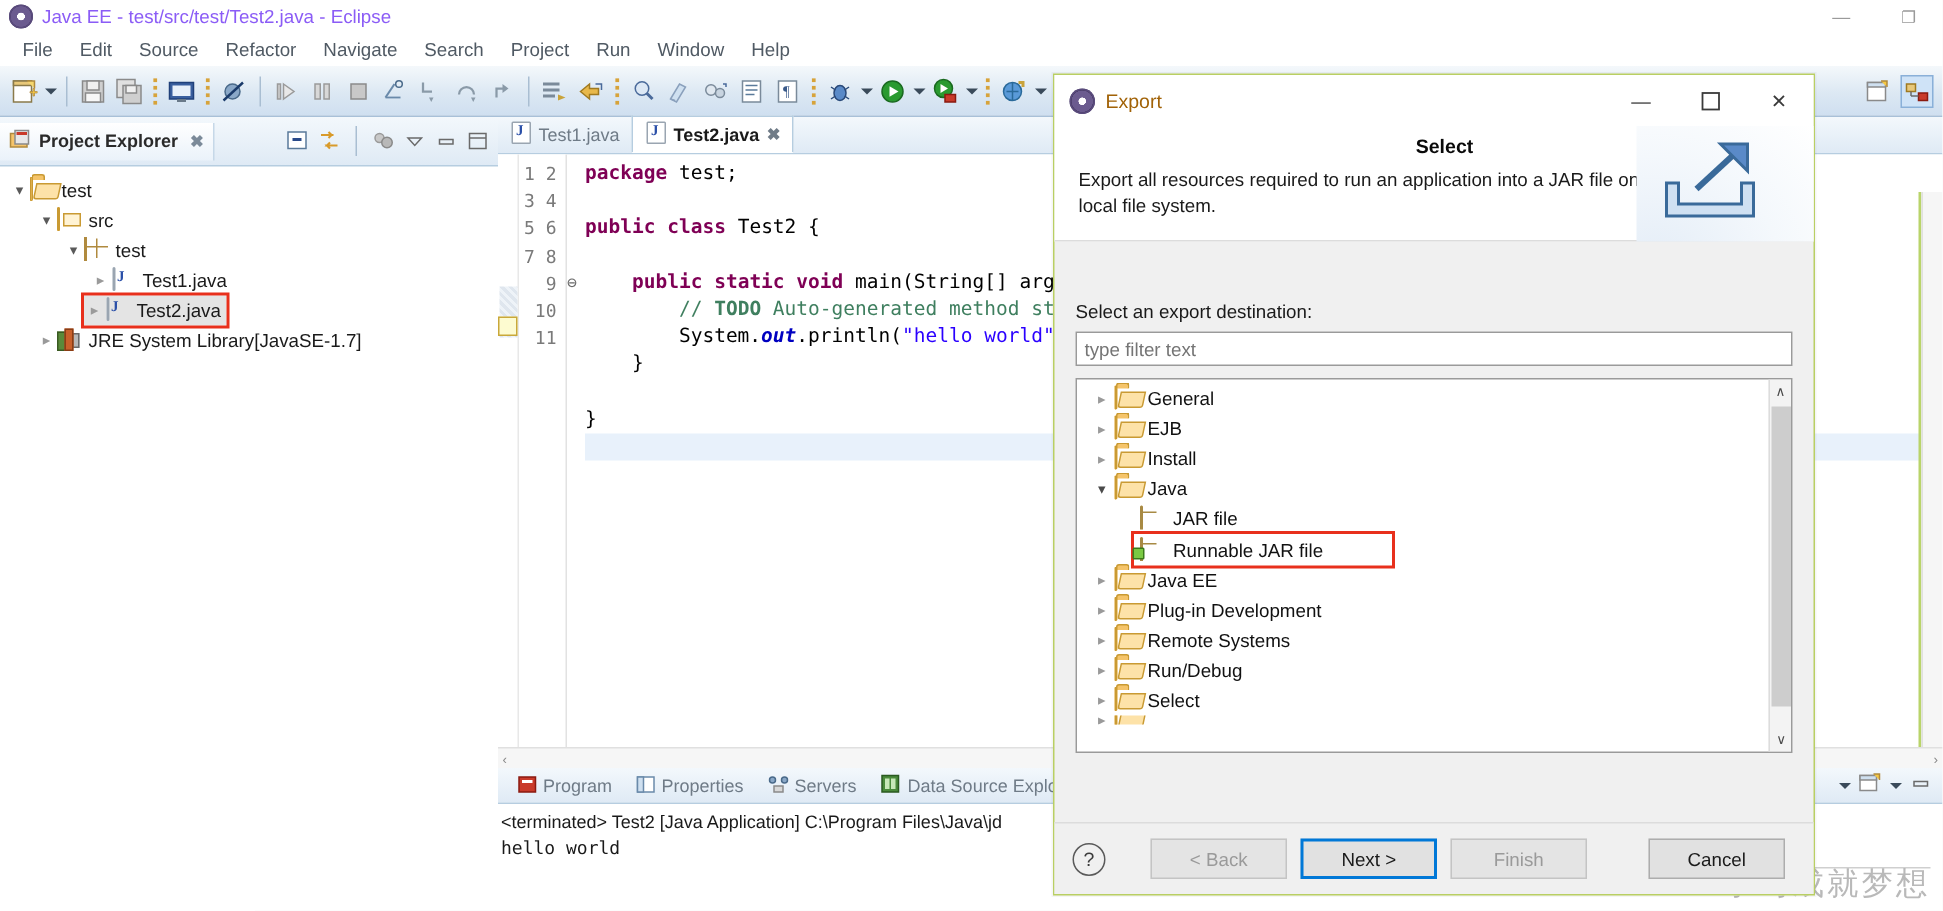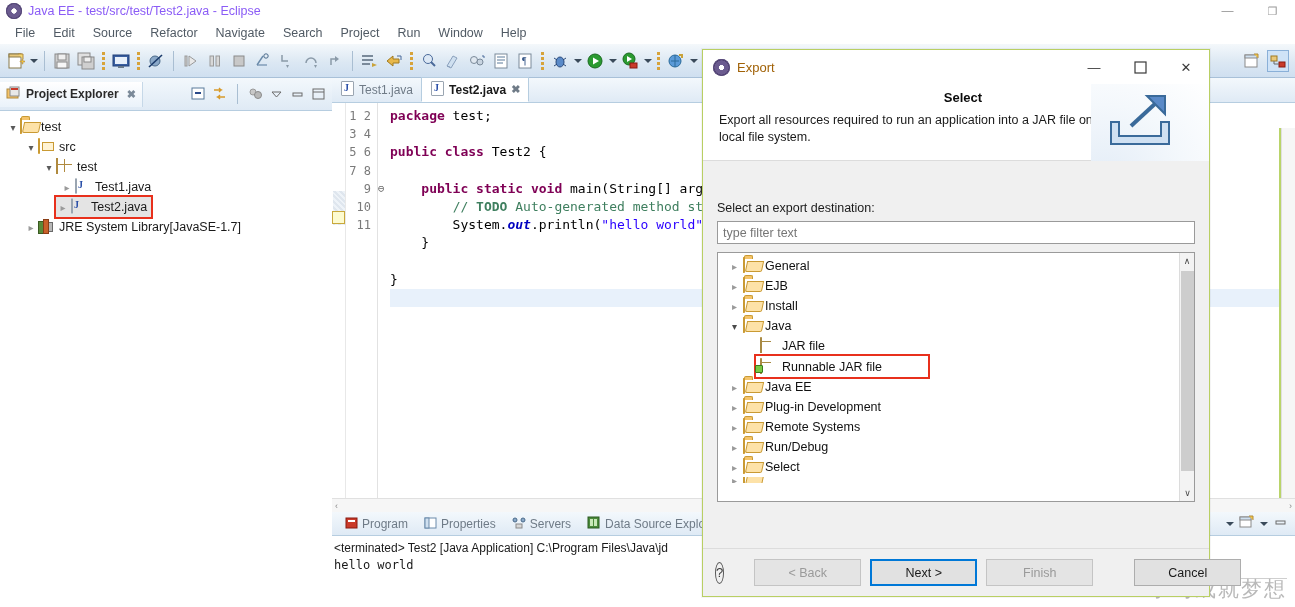--- a/index.html
+++ b/index.html
@@ -179,21 +179,21 @@
   .jar-icon:after{content:"";position:absolute;left:1px;top:3px;width:9px;height:1px;background:#a88a44;}
   .jdoc-icon{width:13px;height:15px;margin-top:1px;background:#ffffff;border:1px solid #8a9aa8;position:relative;}
   .jdoc-icon:after{content:"@";position:absolute;left:1px;top:-2px;font-size:10px;color:#3a5a9a;}
   .run-badge{position:absolute;right:-2px;bottom:0;width:8px;height:8px;background:#7ac943;border:1px solid #3a7a1a;border-radius:1px;}
   .tb-scroll { position:absolute; right:0; top:0; width:15px; height:100%; background:#f3f3f3; border-left:1px solid #dcdcdc; }
   .tb-scroll .up,.tb-scroll .dn { height:16px; display:flex;align-items:center;justify-content:center;color:#4a4a4a;font-size:9px;}
   .tb-scroll .thumb { position:absolute; left:1px; top:18px; width:13px; height:200px; background:#cdcdcd; }
   .dlg-footer { position:absolute; left:0; bottom:0; width:100%; height:48px; background:#f0f0f0; border-top:1px solid #dcdcdc; display:flex; align-items:center; padding:0 12px; }
   .help-btn { width:22px;height:22px;border-radius:50%;border:1px solid #5a5a5a;color:#3a3a3a;display:flex;align-items:center;justify-content:center;font-size:13px;}
   .dbtns { margin-left: 30px; display:flex; gap: 9px; }
-  .dbtn { width:107px;height:27px;border:1px solid #adadad;background:#e1e1e1;font-size:12.5px;color:#1a1a1a;display:flex;align-items:center;justify-content:center; }
+  .dbtn { width:91px;height:27px;border:1px solid #adadad;background:#e1e1e1;font-size:12.5px;color:#1a1a1a;display:flex;align-items:center;justify-content:center; }
   .dbtn.disabled { color:#9a9a9a; background:#e4e4e4; border-color:#c4c4c4; }
   .dbtn.focus { border:2px solid #0078d7; background:#e1e1e1; }
   .dbtn.cancel { margin-left: 32px; background:#e1e1e1; }
 
   
   .persp-bar { position:absolute; right:0; top:44px; width:72px; height:34px; display:flex; align-items:center; justify-content:flex-end; gap:4px; padding-right:6px; }
   .persp-btn{width:22px;height:22px;}
   .persp-btn.active{background:#cfe3f7;border:1px solid #8ab0d8;}
   .min-marker { position:absolute; right:6px; top:85px; width:14px; height:5px; border:1px solid #8a8a8a; }
   .watermark { position:absolute; right:8px; bottom:4px; font-family:"Liberation Serif",serif; font-size:21px; color:#b9b9b9; letter-spacing:2px; white-space:nowrap; }

